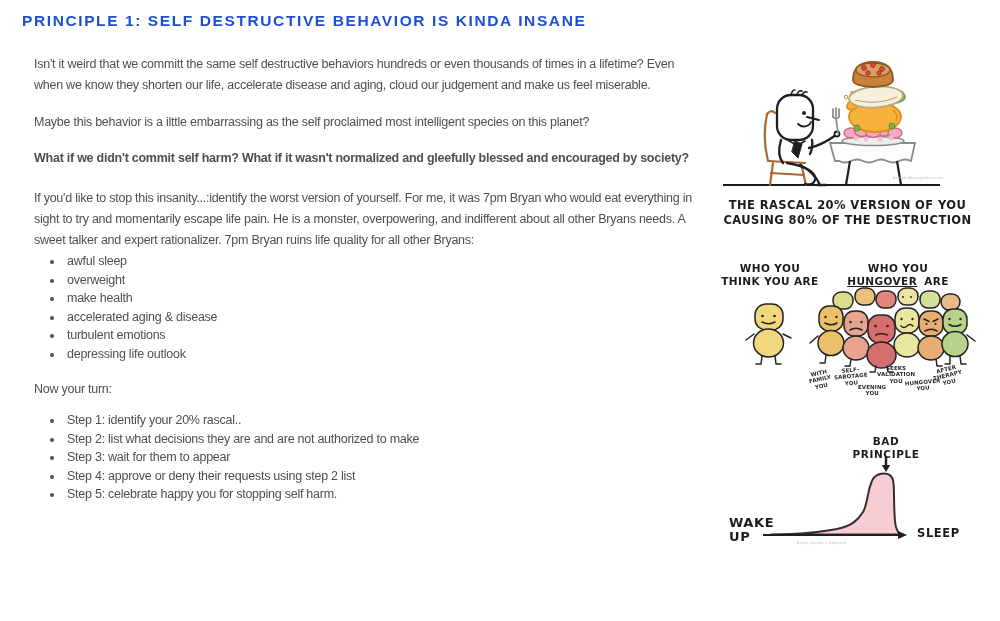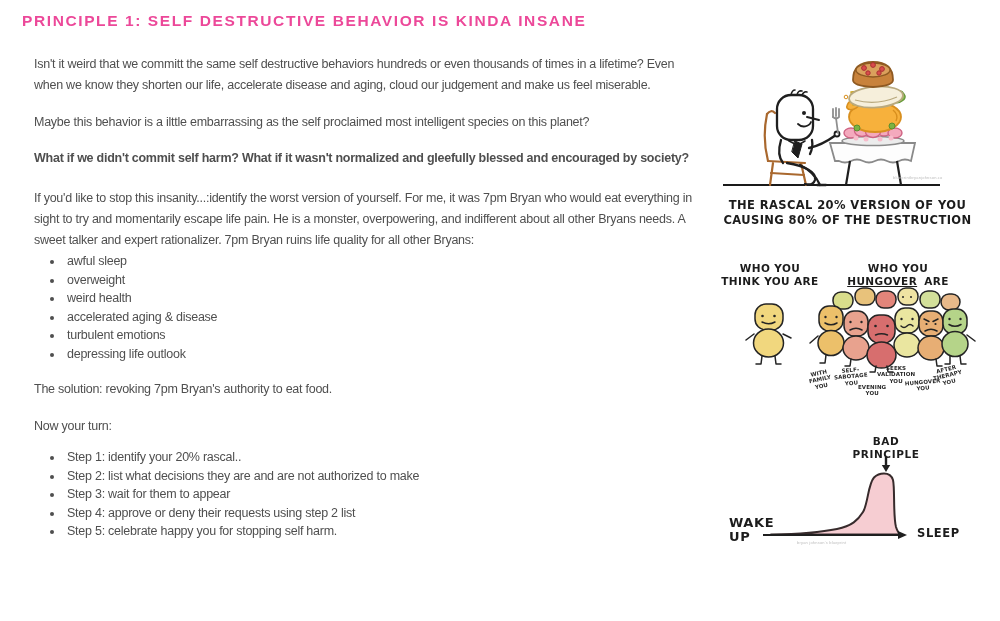--- a/index.html
+++ b/index.html
@@ -2,21 +2,21 @@
 <html><head>
 <meta charset="utf-8">
 <style>
   html,body{margin:0;padding:0;background:#ffffff;}
   .canvas{position:relative;width:1000px;height:621px;background:#fff;overflow:hidden;
           font-family:"Liberation Sans",sans-serif;}
   
   .article{position:absolute;left:22px;top:10px;width:682px;color:#4f4f4f;
            font-size:12.5px;letter-spacing:-0.25px;line-height:21px;}
   .article h1{margin:0 0 22px 0;font-size:15.5px;line-height:22px;letter-spacing:1.6px;
-              color:#ec4899;font-weight:bold;}
+              color:#1d4ed8;font-weight:bold;}
   .article p{margin:12px;}
   .p1{margin-bottom:16px !important;}
   .p2{margin-bottom:15px !important;}
   .p3{margin-bottom:19px !important;font-weight:bold;}
   .p4{margin-bottom:1px !important;}
   ul.plain{margin:0;padding-left:42px;}
   ul.plain li{line-height:18.5px;padding-left:3px;}
   .solution{margin-top:16px !important;}
   .yourturn{margin-top:16px !important;line-height:20px;}
   .closing{margin-top:18px !important;}
@@ -49,26 +49,25 @@
 
   <div class="article">
     <h1>PRINCIPLE 1: SELF DESTRUCTIVE BEHAVIOR IS KINDA INSANE</h1>
     <p class="p1">Isn't it weird that we committ the same self destructive behaviors hundreds or even thousands of times in a lifetime? Even when we know they shorten our life, accelerate disease and aging, cloud our judgement and make us feel miserable.</p>
     <p class="p2">Maybe this behavior is a ilttle embarrassing as the self proclaimed most intelligent species on this planet?</p>
     <p class="p3">What if we didn't commit self harm? What if it wasn't normalized and gleefully blessed and encouraged by society?</p>
     <p class="p4">If you'd like to stop this insanity...:identify the worst version of yourself. For me, it was 7pm Bryan who would eat everything in sight to try and momentarily escape life pain. He is a monster, overpowering, and indifferent about all other Bryans needs. A sweet talker and expert rationalizer.  7pm Bryan ruins life quality for all other Bryans:</p>
     <ul class="plain">
       <li>awful sleep</li>
       <li>overweight</li>
-      <li>weird health</li>
+      <li>make health</li>
       <li>accelerated aging &amp; disease</li>
       <li>turbulent emotions</li>
       <li>depressing life outlook</li>
     </ul>
-    <p class="solution">The solution: revoking 7pm Bryan's authority to eat food.</p>
     <p class="yourturn">Now your turn:</p>
     <ul class="plain">
       <li>Step 1: identify your 20% rascal..</li>
       <li>Step 2: list what decisions they are and are not authorized to make</li>
       <li>Step 3: wait for them to appear</li>
       <li>Step 4: approve or deny their requests using step 2 list</li>
       <li>Step 5: celebrate happy you for stopping self harm.</li>
     </ul>
   </div>
 

